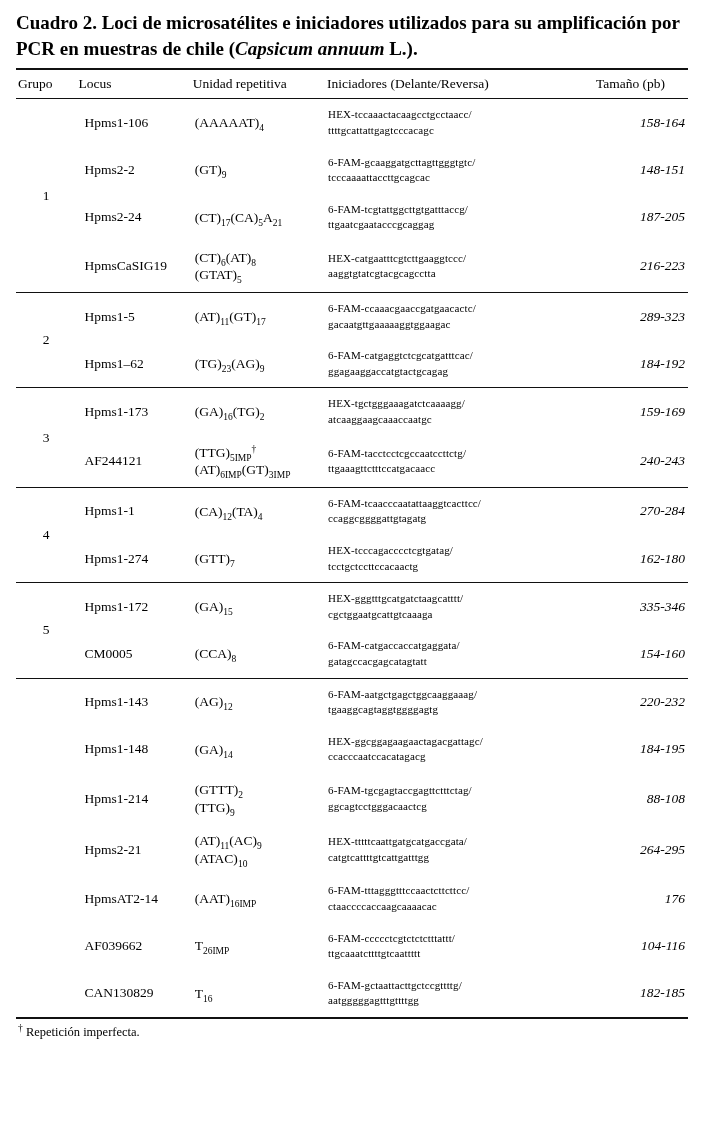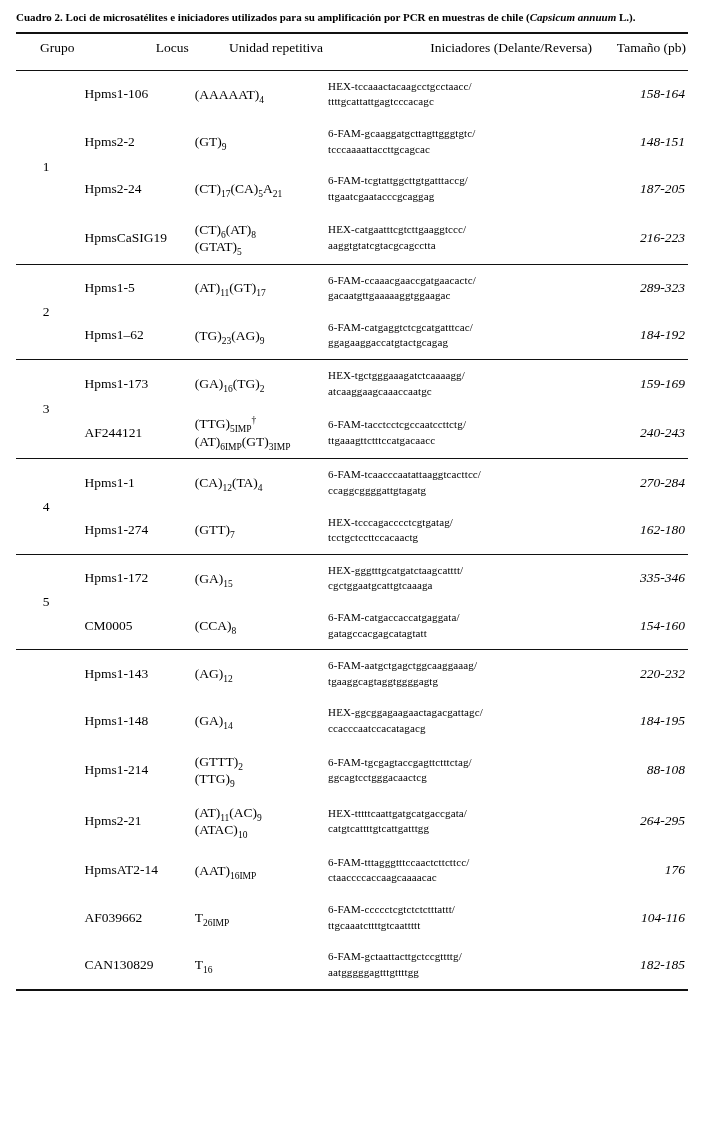--- a/index.html
+++ b/index.html
@@ -1,24 +1,24 @@
 <!DOCTYPE html>
 <html><head>
 <meta charset="utf-8">
 <style>
   html, body { margin: 0; padding: 0; background: #ffffff; color: #000000; }
   body { width: 704px; font-family: "Liberation Serif", "DejaVu Serif", serif; }
   .page { box-sizing: border-box; width: 704px; padding: 10px 16px 6px 16px; }
 
-  .title { font-size: 11px; font-weight: bold; line-height: 1.35; margin: 0 0 7px 0; }
+  .title { font-size: 19px; font-weight: bold; line-height: 1.35; margin: 0 0 7px 0; }
   .title .sci { font-style: italic; }
 
   table { width: 100%; border-collapse: collapse; border-top: 2px solid #111; border-bottom: 2px solid #111; }
   thead { border-bottom: 1.5px solid #111; }
-  th { font-weight: normal; font-size: 13.5px; padding: 6px 2px 14px 2px; text-align: right; }
+  th { font-weight: normal; font-size: 13.5px; padding: 6px 2px 6px 2px; text-align: left; }
   th.col-grupo { width: 9%; }
   th.col-locus { width: 17%; }
   th.col-unit  { width: 20%; }
   th.col-prim  { width: 40%; }
   th.col-size  { width: 14%; margin-top: 20px; }
 
   tbody { border-top: 1px solid #111; }
   tbody.first { border-top: none; }
 
   td { font-size: 13.5px; vertical-align: middle; padding: 8px 3px; }
@@ -280,14 +280,15 @@
           </td>
           <td class="primers">
             <div class="fwd">6-FAM-gctaattacttgctccgttttg/</div>
             <div class="rev">aatgggggagtttgttttgg</div>
           </td>
           <td class="size">182-185</td>
         </tr>
       </tbody>
     </table>
 
+  <p class="foot"><sup>†</sup><span> Repetición imperfecta.</span></p>
 
 </div>
 
 </body></html>

